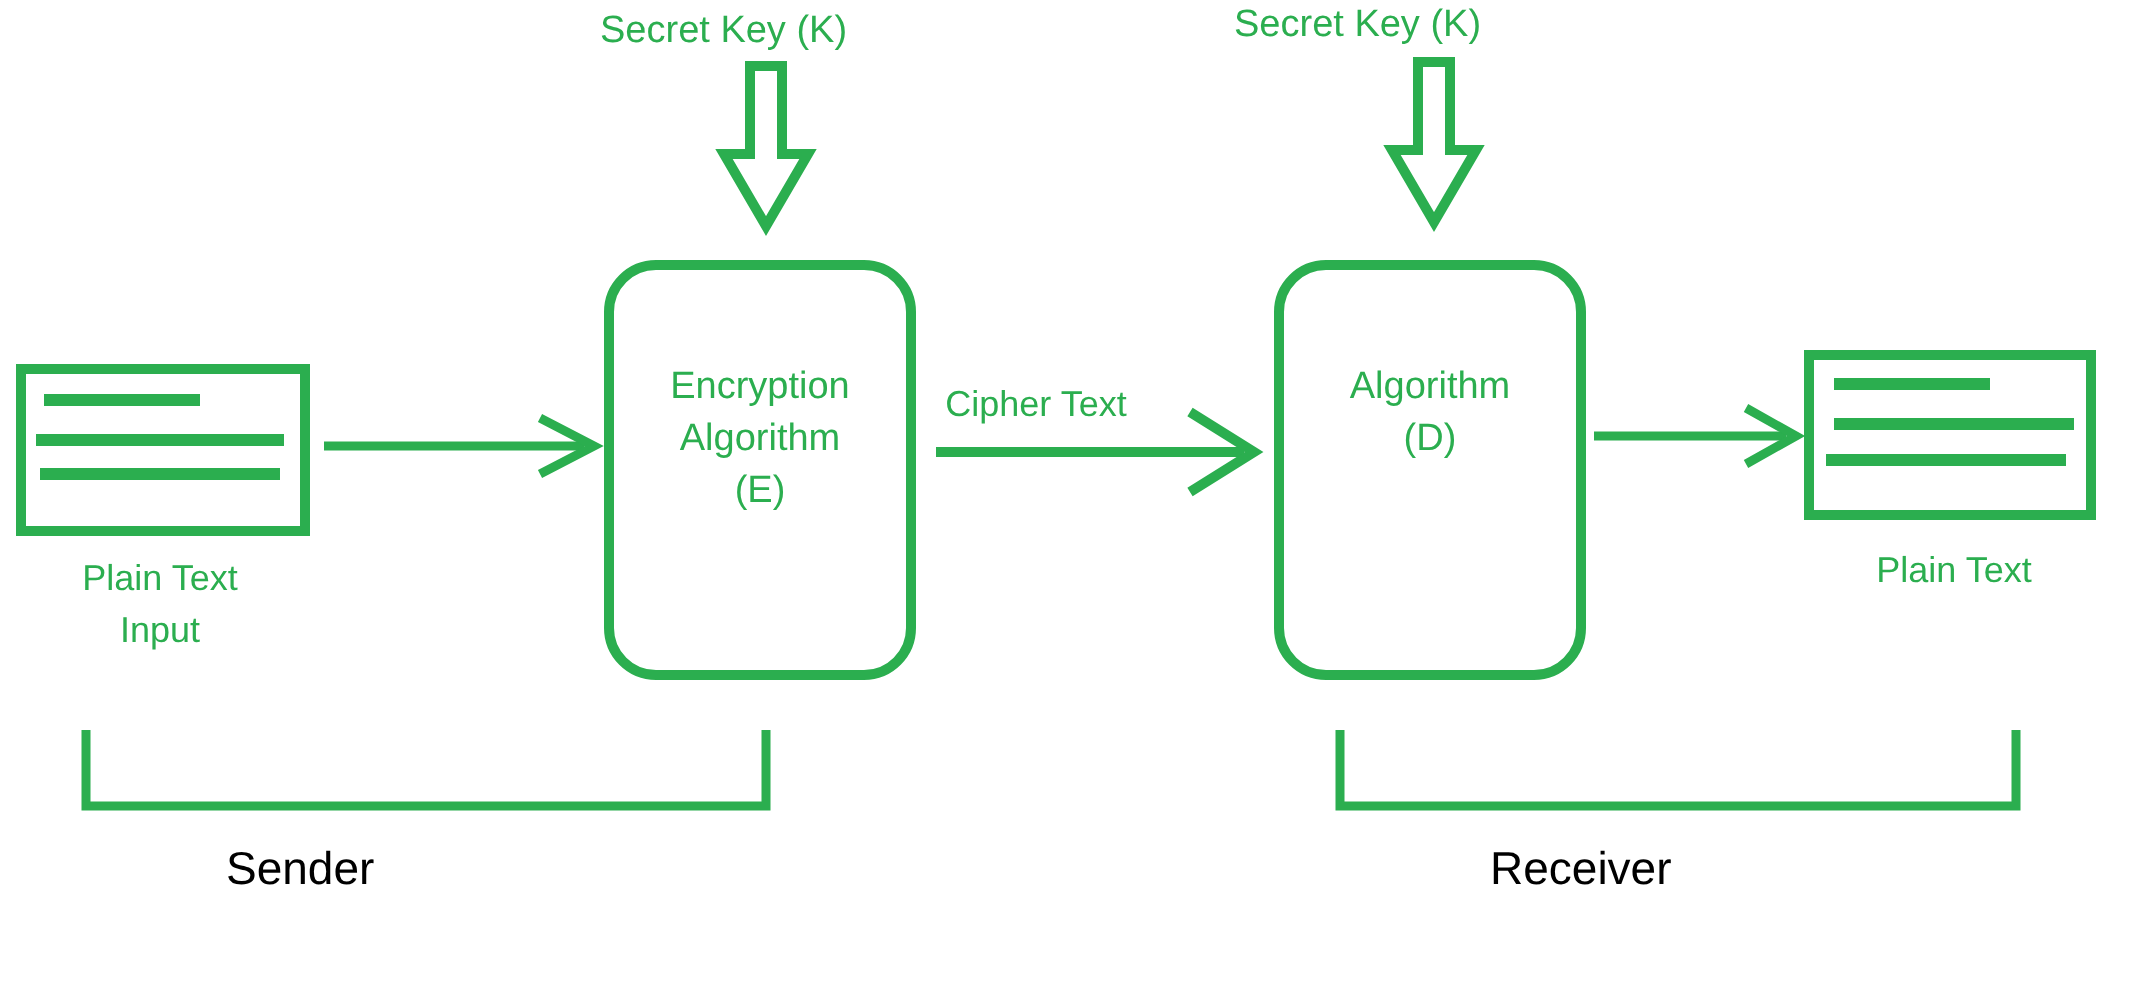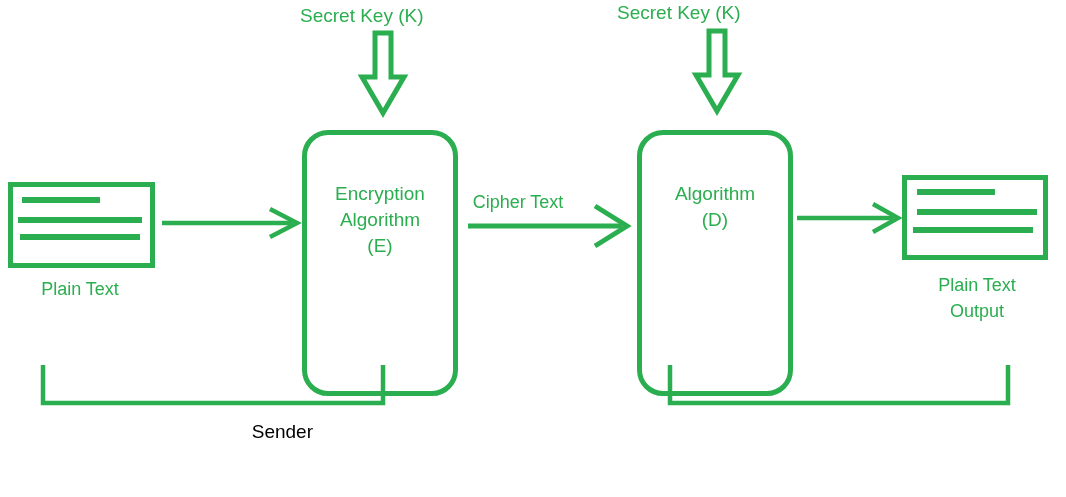--- a/index.html
+++ b/index.html
@@ -21,21 +21,21 @@
   .key-label {
     width: 200px;
     text-align: left;
     font-size: 19px;
     font-weight: 400;
     color: var(--green);
     white-space: nowrap;
   }
   .algo-box {
     width: 156px;
-    height: 266px;
+    height: 210px;
     border: 5px solid var(--green);
     border-radius: 26px;
     color: var(--green);
     font-size: 19px;
     line-height: 26px;
     text-align: center;
     padding-top: 46px;
     background: #ffffff;
   }
   .algo-box span { display: block; }
@@ -58,22 +58,22 @@
   .doc-label span { display: block; }
   .cipher-label {
     width: 164px;
     text-align: center;
     font-size: 18px;
     color: var(--green);
     white-space: nowrap;
   }
   .side-label {
     width: 200px;
-    text-align: right;
-    font-size: 19px;
+    text-align: left;
+    font-size: 23px;
     color: var(--dark);
   }
   svg { display: block; }
 </style>
 </head>
 <body style="background: rgb(255, 255, 255);">
 
 <div class="canvas">
 
   <div class="abs key-label" style="left:300px; top:5px;">Secret Key (K)</div>
@@ -86,20 +86,21 @@
     <polygon points="20,3 36,3 36,47 49,47 28,83 7,47 20,47" fill="none" stroke="currentColor" stroke-width="5" stroke-linejoin="miter"></polygon>
   </svg>
 
   <div class="abs doc" style="left:8px; top:182px; width:147px; height:86px;">
     <div class="bar" style="left:9px;  top:10px; width:78px;"></div>
     <div class="bar" style="left:5px;  top:30px; width:124px;"></div>
     <div class="bar" style="left:7px;  top:47px; width:120px;"></div>
   </div>
   <div class="abs doc-label" style="left:0px; top:276px;">
     <span>Plain Text</span>
+    <span>Input</span>
   </div>
 
   <svg class="abs green-stroke" style="left:158px; top:204px;" width="144" height="38" viewBox="0 0 144 38">
     <line x1="4" y1="19" x2="134" y2="19" stroke="currentColor" stroke-width="4.5"></line>
     <polyline points="112,5 139,19 112,33" fill="none" stroke="currentColor" stroke-width="4.5"></polyline>
   </svg>
 
   <div class="abs algo-box" style="left:302px; top:130px;">
     <span>Encryption</span>
     <span>Algorithm</span>
@@ -122,25 +123,25 @@
     <polyline points="78,4 103,18 78,32" fill="none" stroke="currentColor" stroke-width="4.5"></polyline>
   </svg>
 
   <div class="abs doc" style="left:902px; top:175px; width:146px; height:85px;">
     <div class="bar" style="left:10px; top:9px;  width:78px;"></div>
     <div class="bar" style="left:10px; top:29px; width:120px;"></div>
     <div class="bar" style="left:6px;  top:47px; width:120px;"></div>
   </div>
   <div class="abs doc-label" style="left:897px; top:272px;">
     <span>Plain Text</span>
-    <span>Output</span>
   </div>
 
   <svg class="abs green-stroke" style="left:40px; top:363px;" width="346" height="44" viewBox="0 0 346 44">
     <polyline points="3,2 3,40 343,40 343,2" fill="none" stroke="currentColor" stroke-width="4.5"></polyline>
   </svg>
   <div class="abs side-label" style="left:113px; top:421px;">Sender</div>
 
   <svg class="abs green-stroke" style="left:667px; top:363px;" width="344" height="44" viewBox="0 0 344 44">
     <polyline points="3,2 3,40 341,40 341,2" fill="none" stroke="currentColor" stroke-width="4.5"></polyline>
   </svg>
+  <div class="abs side-label" style="left:745px; top:421px;">Receiver</div>
 
 </div>
 
 </body></html>

